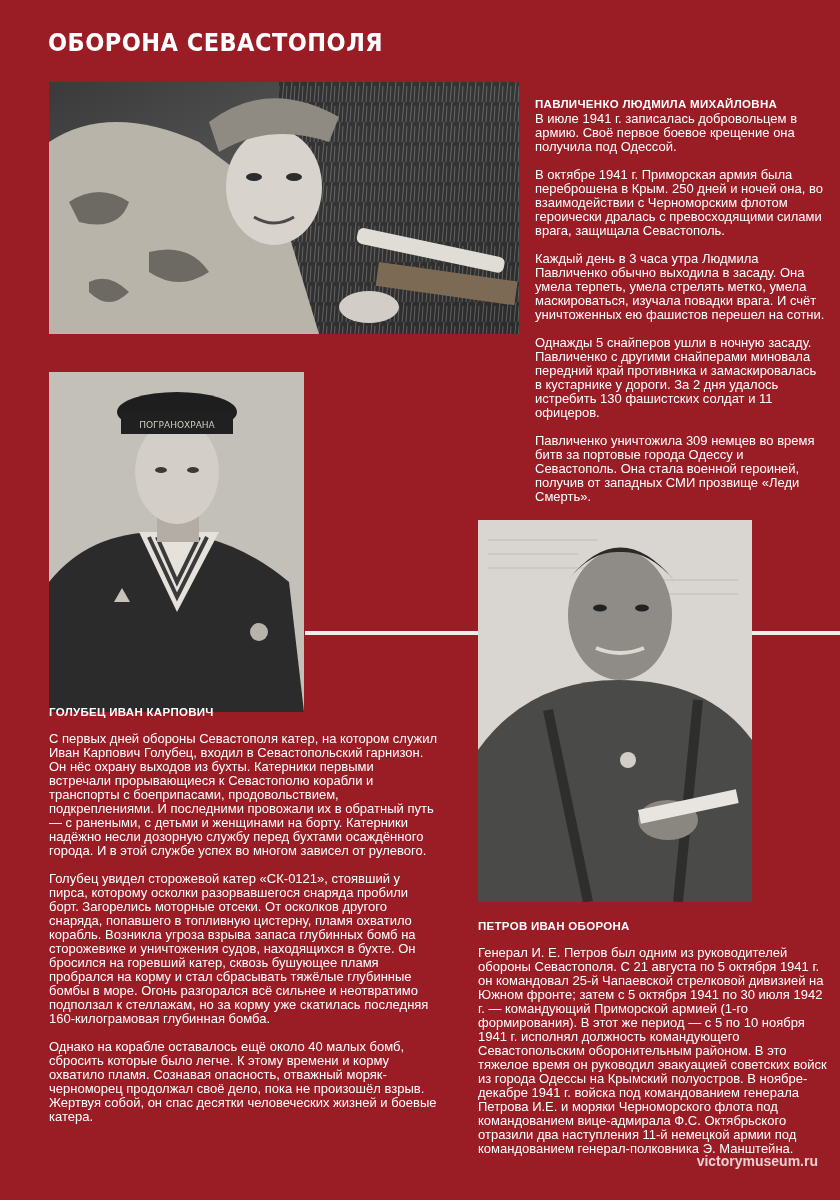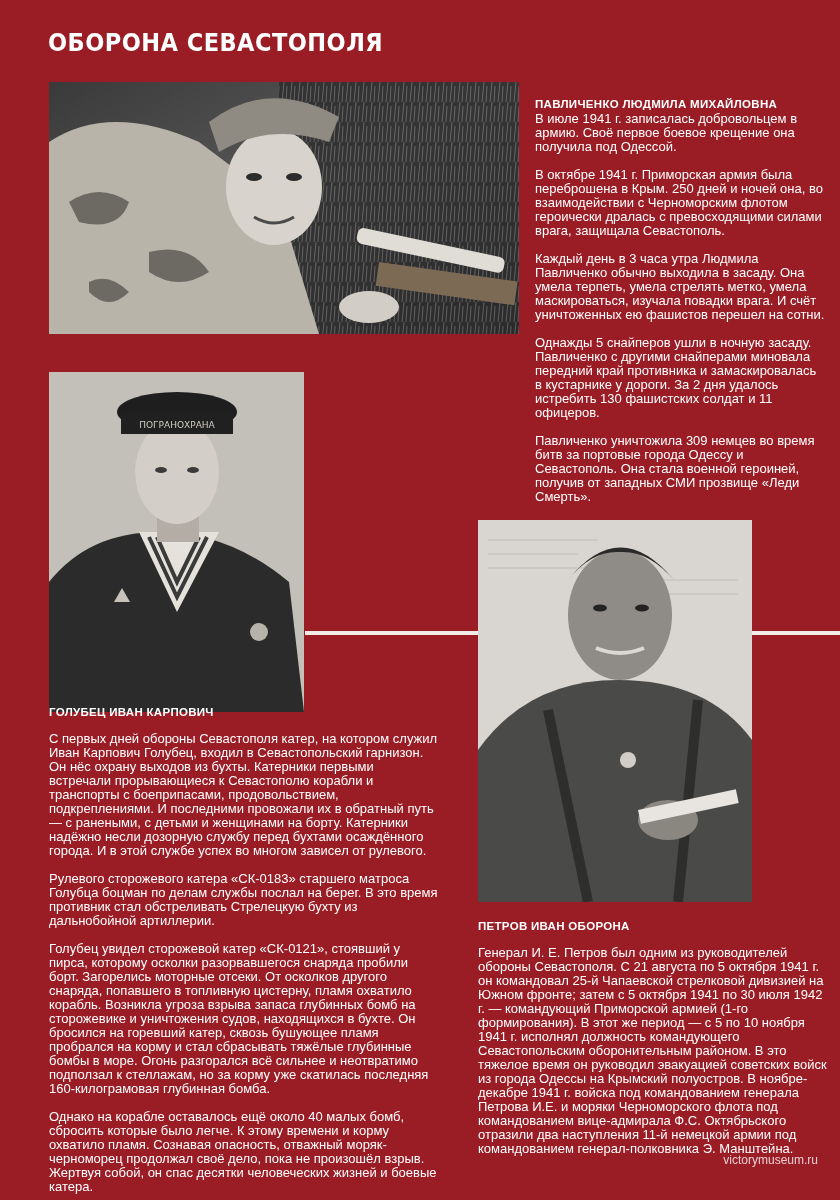--- a/index.html
+++ b/index.html
@@ -33,21 +33,21 @@
     position:absolute; font-size:13px; line-height:14px;
   }
   .text p { margin:0 0 14px 0; }
   .n1 { left:535px; top:98px; }
   .t1 { left:535px; top:112px; width:290px; }
   .n2 { left:49px; top:706px; }
   .t2 { left:49px; top:732px; width:390px; }
   .n3 { left:478px; top:920px; }
   .t3 { left:478px; top:946px; width:350px; }
   .footer {
-    position:absolute; right:22px; top:1153px; font-size:12px; color:#e8d0d0;
+    position:absolute; right:22px; top:1153px; font-size:14px; color:#e8d0d0;font-weight:bold;
   }
 </style>
 </head>
 <body>
 
 <div class="title">ОБОРОНА СЕВАСТОПОЛЯ</div>
 
 <div class="hline"></div>
 
 <div class="photo ph1" title="Людмила Павличенко со снайперской винтовкой">
@@ -139,21 +139,20 @@
   <p>В июле 1941 г. записалась добровольцем в армию. Своё первое боевое крещение она получила под Одессой.</p>
   <p>В октябре 1941 г. Приморская армия была переброшена в Крым. 250 дней и ночей она, во взаимодействии с Черноморским флотом героически дралась с превосходящими силами врага, защищала Севастополь.</p>
   <p>Каждый день в 3 часа утра Людмила Павличенко обычно выходила в засаду. Она умела терпеть, умела стрелять метко, умела маскироваться, изучала повадки врага. И счёт уничтоженных ею фашистов перешел на сотни.</p>
   <p>Однажды 5 снайперов ушли в ночную засаду. Павличенко с другими снайперами миновала передний край противника и замаскировалась в кустарнике у дороги. За 2 дня удалось истребить 130 фашистских солдат и 11 офицеров.</p>
   <p>Павличенко уничтожила 309 немцев во время битв за портовые города Одессу и Севастополь. Она стала военной героиней, получив от западных СМИ прозвище «Леди Смерть».</p>
 </div>
 
 <div class="name n2">ГОЛУБЕЦ ИВАН КАРПОВИЧ</div>
 <div class="text t2">
   <p>С первых дней обороны Севастополя катер, на котором служил Иван Карпович Голубец, входил в Севастопольский гарнизон. Он нёс охрану выходов из бухты. Катерники первыми встречали прорывающиеся к Севастополю корабли и транспорты с боеприпасами, продовольствием, подкреплениями. И последними провожали их в обратный путь — с ранеными, с детьми и женщинами на борту. Катерники надёжно несли дозорную службу перед бухтами осаждённого города. И в этой службе успех во многом зависел от рулевого.</p>
-  <p>Рулевого сторожевого катера «СК-0183» старшего матроса Голубца боцман по делам службы послал на берег. В это время противник стал обстреливать Стрелецкую бухту из дальнобойной артиллерии.</p>
   <p>Голубец увидел сторожевой катер «СК-0121», стоявший у пирса, которому осколки разорвавшегося снаряда пробили борт. Загорелись моторные отсеки. От осколков другого снаряда, попавшего в топливную цистерну, пламя охватило корабль. Возникла угроза взрыва запаса глубинных бомб на сторожевике и уничтожения судов, находящихся в бухте. Он бросился на горевший катер, сквозь бушующее пламя пробрался на корму и стал сбрасывать тяжёлые глубинные бомбы в море. Огонь разгорался всё сильнее и неотвратимо подползал к стеллажам, но за корму уже скатилась последняя 160-килограмовая глубинная бомба.</p>
   <p>Однако на корабле оставалось ещё около 40 малых бомб, сбросить которые было легче. К этому времени и корму охватило пламя. Сознавая опасность, отважный моряк-черноморец продолжал своё дело, пока не произошёл взрыв. Жертвуя собой, он спас десятки человеческих жизней и боевые катера.</p>
 </div>
 
 <div class="name n3">ПЕТРОВ ИВАН ОБОРОНА</div>
 <div class="text t3">
   <p>Генерал И. Е. Петров был одним из руководителей обороны Севастополя. С 21 августа по 5 октября 1941 г. он командовал 25-й Чапаевской стрелковой дивизией на Южном фронте; затем с 5 октября 1941 по 30 июля 1942 г. — командующий Приморской армией (1-го формирования). В этот же период — с 5 по 10 ноября 1941 г. исполнял должность командующего Севастопольским оборонительным районом. В это тяжелое время он руководил эвакуацией советских войск из города Одессы на Крымский полуостров. В ноябре-декабре 1941 г. войска под командованием генерала Петрова И.Е. и моряки Черноморского флота под командованием вице-адмирала Ф.С. Октябрьского отразили два наступления 11-й немецкой армии под командованием генерал-полковника Э. Манштейна.</p>
 </div>
 
 <div class="footer">victorymuseum.ru</div>

